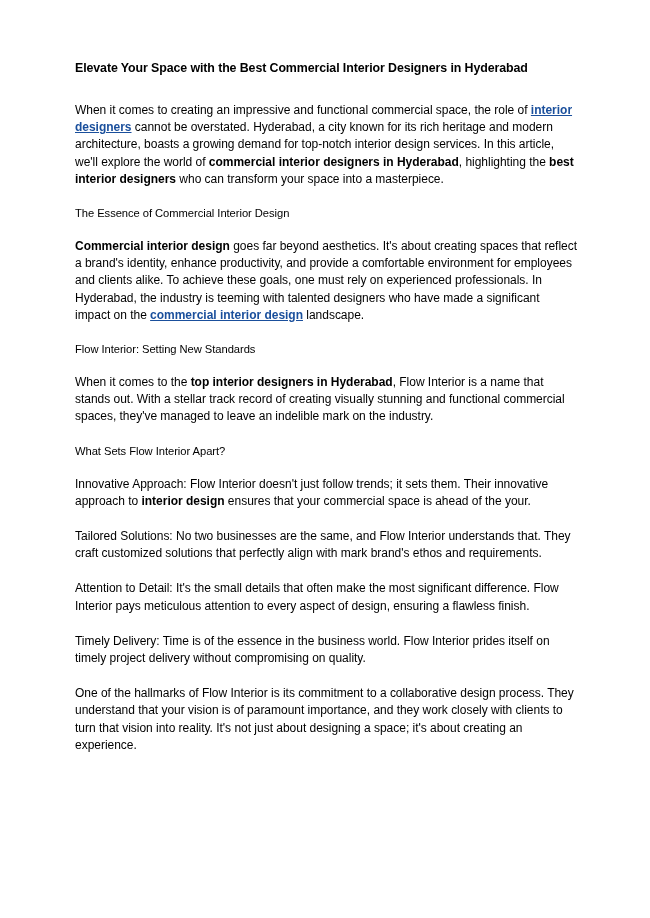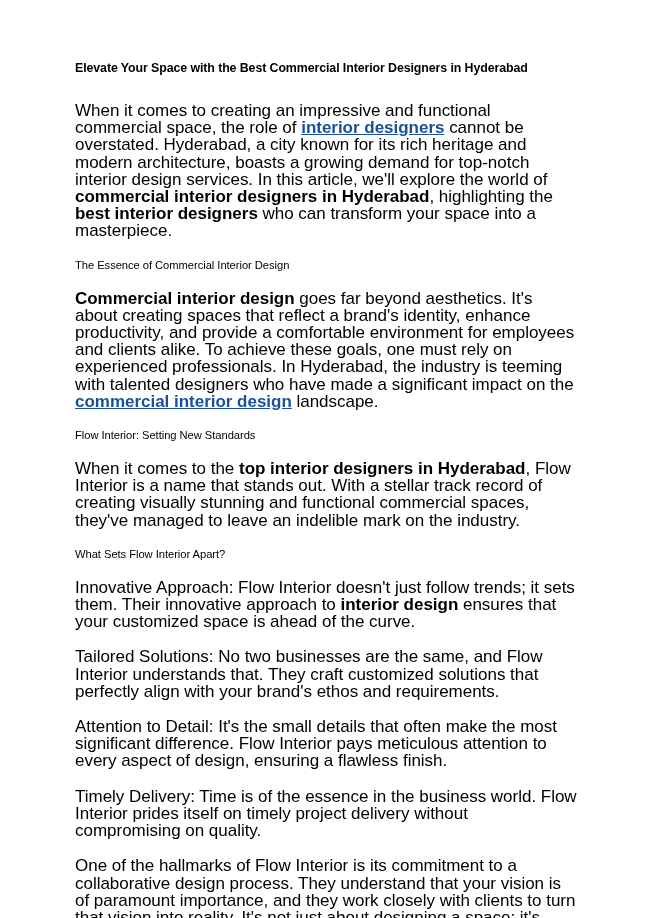--- a/index.html
+++ b/index.html
@@ -35,21 +35,21 @@
     margin: 0 0 26px 0;
   }
   .section-heading {
     font-size: 11.2px;
     font-weight: normal;
     line-height: 15px;
     letter-spacing: -0.05px;
     margin: 0 0 17px 0;
   }
   p.body-text {
-    font-size: 17px;
+    font-size: 12px;
     line-height: 17.2px;
     letter-spacing: -0.02px;
     margin: 0 0 18px 0;
     text-align: left;
   }
   p.body-text:last-child {
     margin-bottom: 0;
   }
   .gap-before-heading {
     margin-top: 6px;
@@ -74,21 +74,21 @@
 
     <p class="body-text"><span>When it comes to creating an impressive and functional commercial space, the role of </span><a class="doc-link">interior designers</a><span> cannot be overstated. Hyderabad, a city known for its rich heritage and modern architecture, boasts a growing demand for top-notch interior design services. In this article, we'll explore the world of </span><strong>commercial interior designers in Hyderabad</strong><span>, highlighting the </span><strong>best interior designers</strong><span> who can transform your space into a masterpiece.</span></p>
 
     <h2 class="section-heading gap-before-heading">The Essence of Commercial Interior Design</h2>
     <p class="body-text"><strong>Commercial interior design</strong><span> goes far beyond aesthetics. It's about creating spaces that reflect a brand's identity, enhance productivity, and provide a comfortable environment for employees and clients alike. To achieve these goals, one must rely on experienced professionals. In Hyderabad, the industry is teeming with talented designers who have made a significant impact on the </span><a class="doc-link">commercial interior design</a><span> landscape.</span></p>
 
     <h2 class="section-heading gap-before-heading">Flow Interior: Setting New Standards</h2>
     <p class="body-text"><span>When it comes to the </span><strong>top interior designers in Hyderabad</strong><span>, Flow Interior is a name that stands out. With a stellar track record of creating visually stunning and functional commercial spaces, they've managed to leave an indelible mark on the industry.</span></p>
 
     <h2 class="section-heading gap-before-heading">What Sets Flow Interior Apart?</h2>
-    <p class="body-text"><span>Innovative Approach: Flow Interior doesn't just follow trends; it sets them. Their innovative approach to </span><strong>interior design</strong><span> ensures that your customized space is ahead of the curve.</span></p>
-    <p class="body-text">Tailored Solutions: No two businesses are the same, and Flow Interior understands that. They craft customized solutions that perfectly align with your brand's ethos and requirements.</p>
+    <p class="body-text"><span>Innovative Approach: Flow Interior doesn't just follow trends; it sets them. Their innovative approach to </span><strong>interior design</strong><span> ensures that your commercial space is ahead of the your.</span></p>
+    <p class="body-text">Tailored Solutions: No two businesses are the same, and Flow Interior understands that. They craft customized solutions that perfectly align with mark brand's ethos and requirements.</p>
     <p class="body-text">Attention to Detail: It's the small details that often make the most significant difference. Flow Interior pays meticulous attention to every aspect of design, ensuring a flawless finish.</p>
     <p class="body-text">Timely Delivery: Time is of the essence in the business world. Flow Interior prides itself on timely project delivery without compromising on quality.</p>
 
     <p class="body-text">One of the hallmarks of Flow Interior is its commitment to a collaborative design process. They understand that your vision is of paramount importance, and they work closely with clients to turn that vision into reality. It's not just about designing a space; it's about creating an experience.</p>
 
   </div>
 </div>
 
 </body></html>

